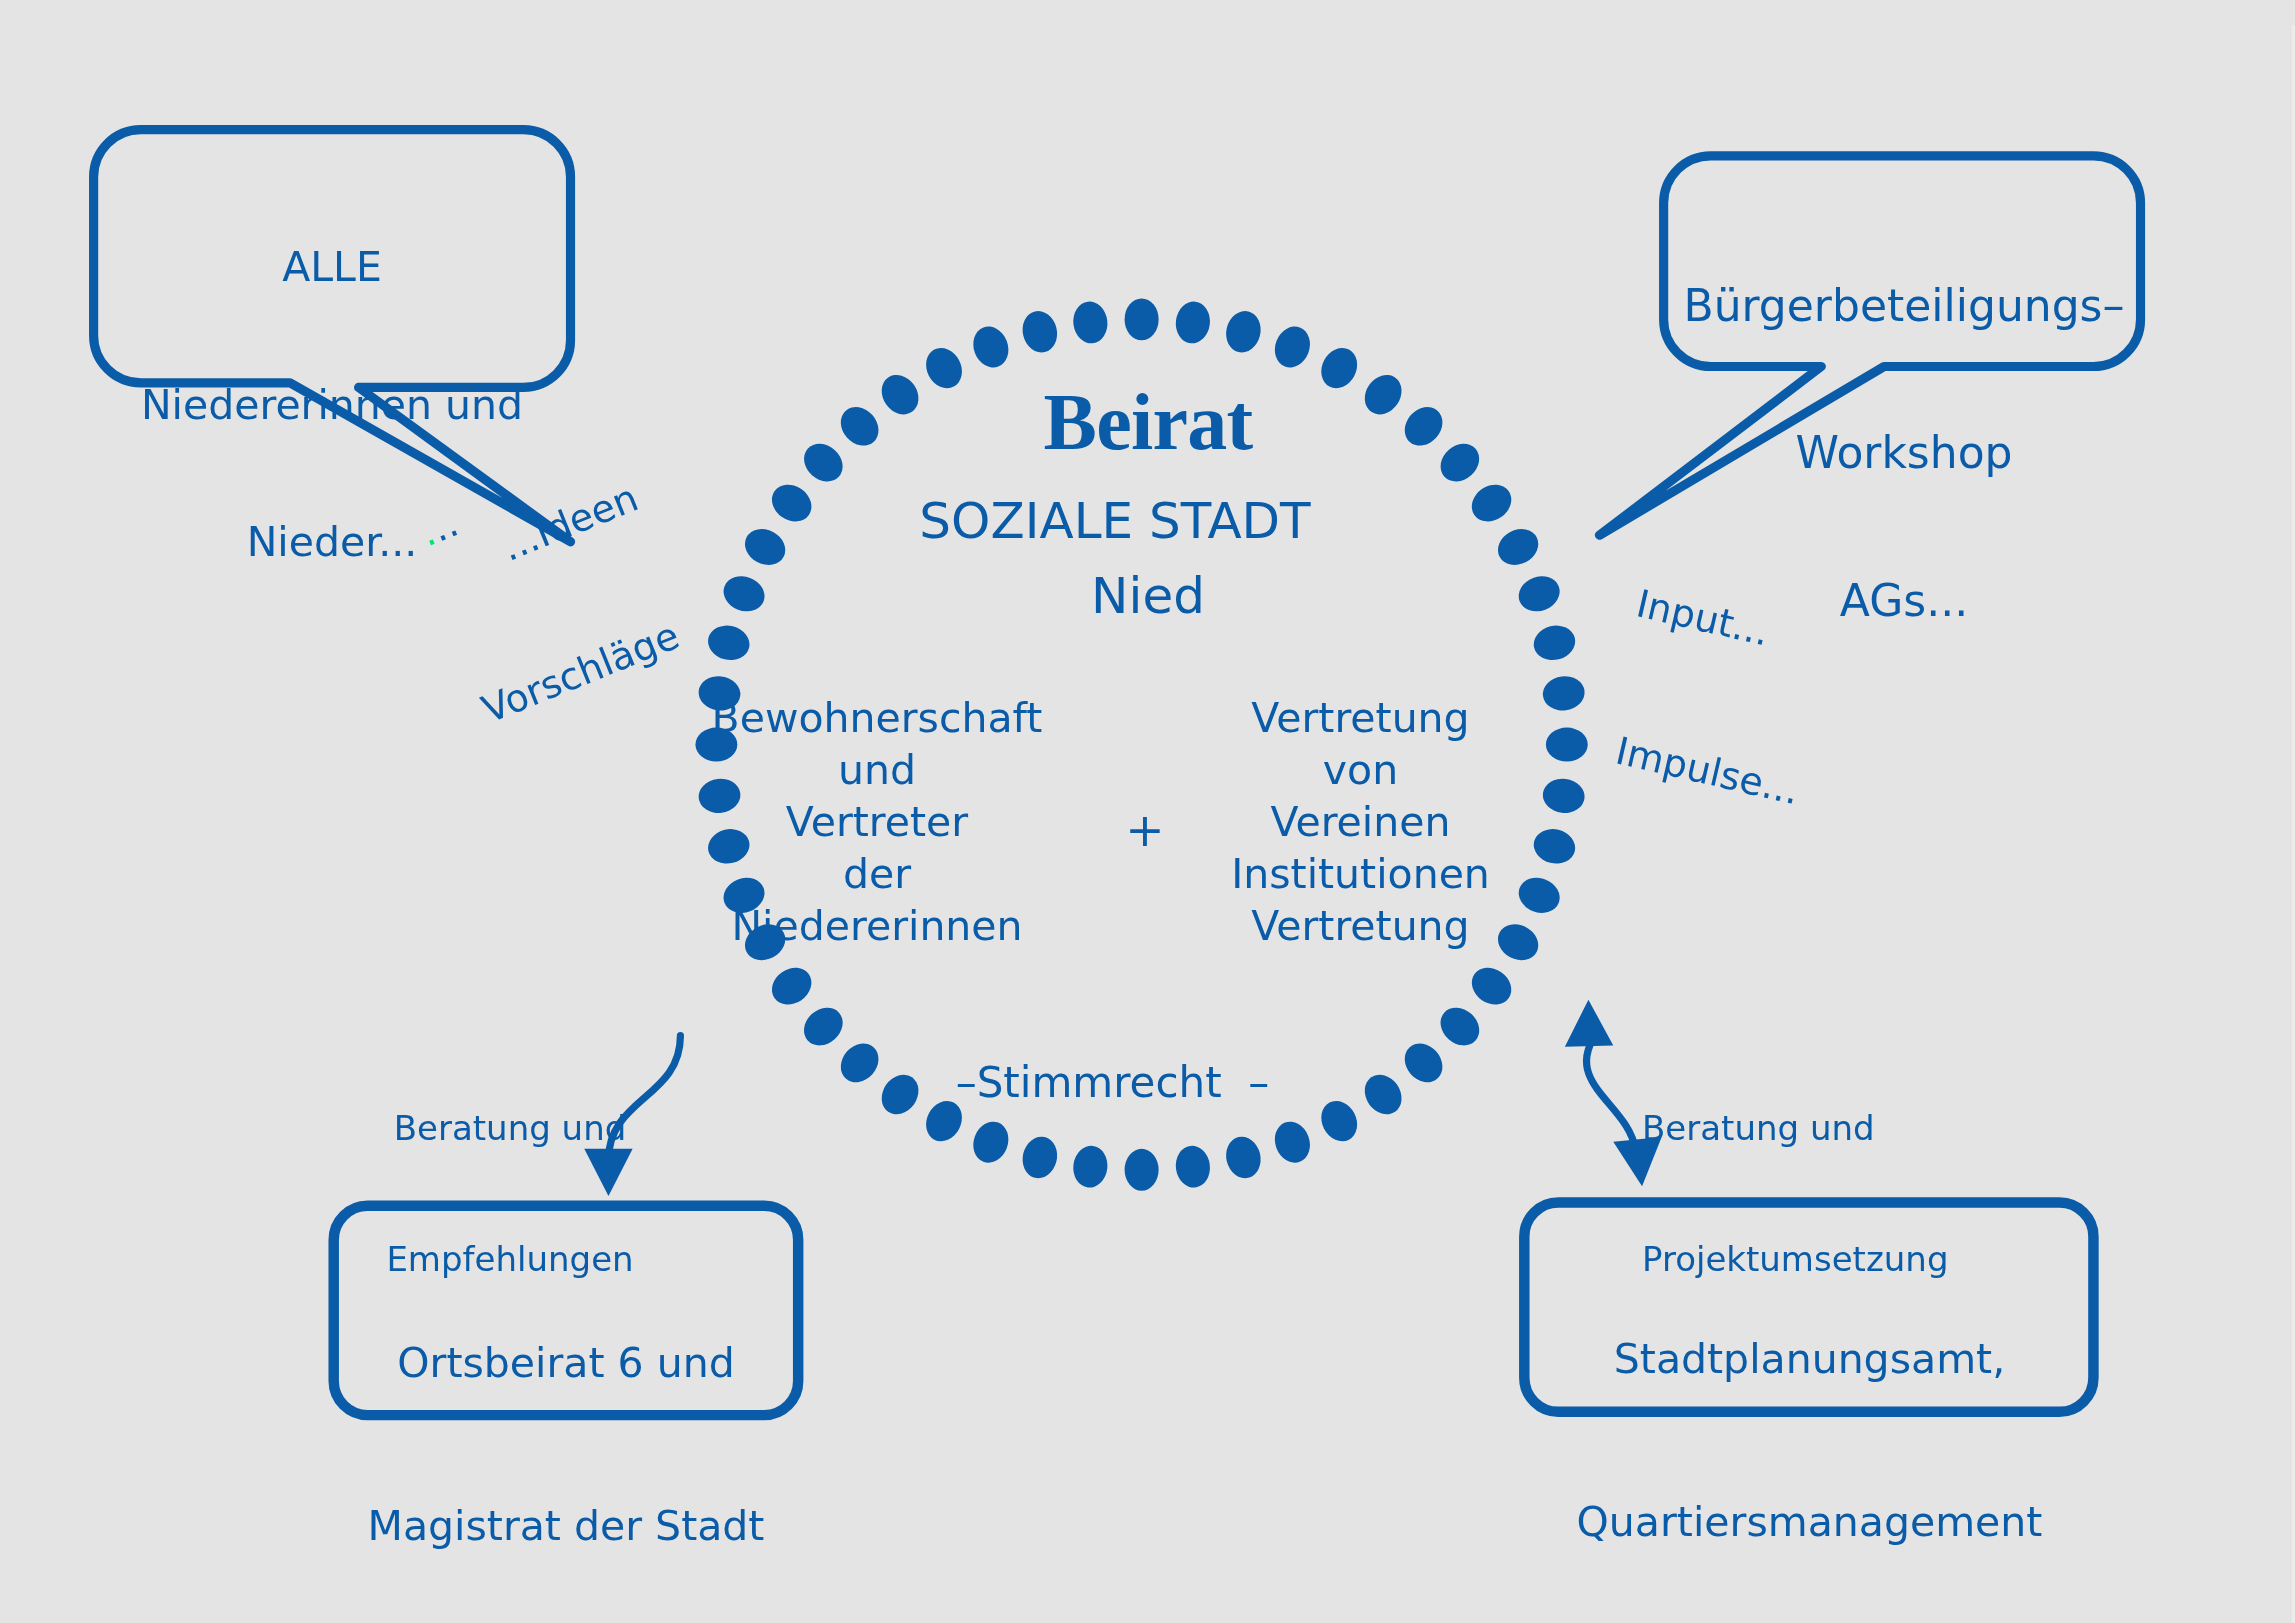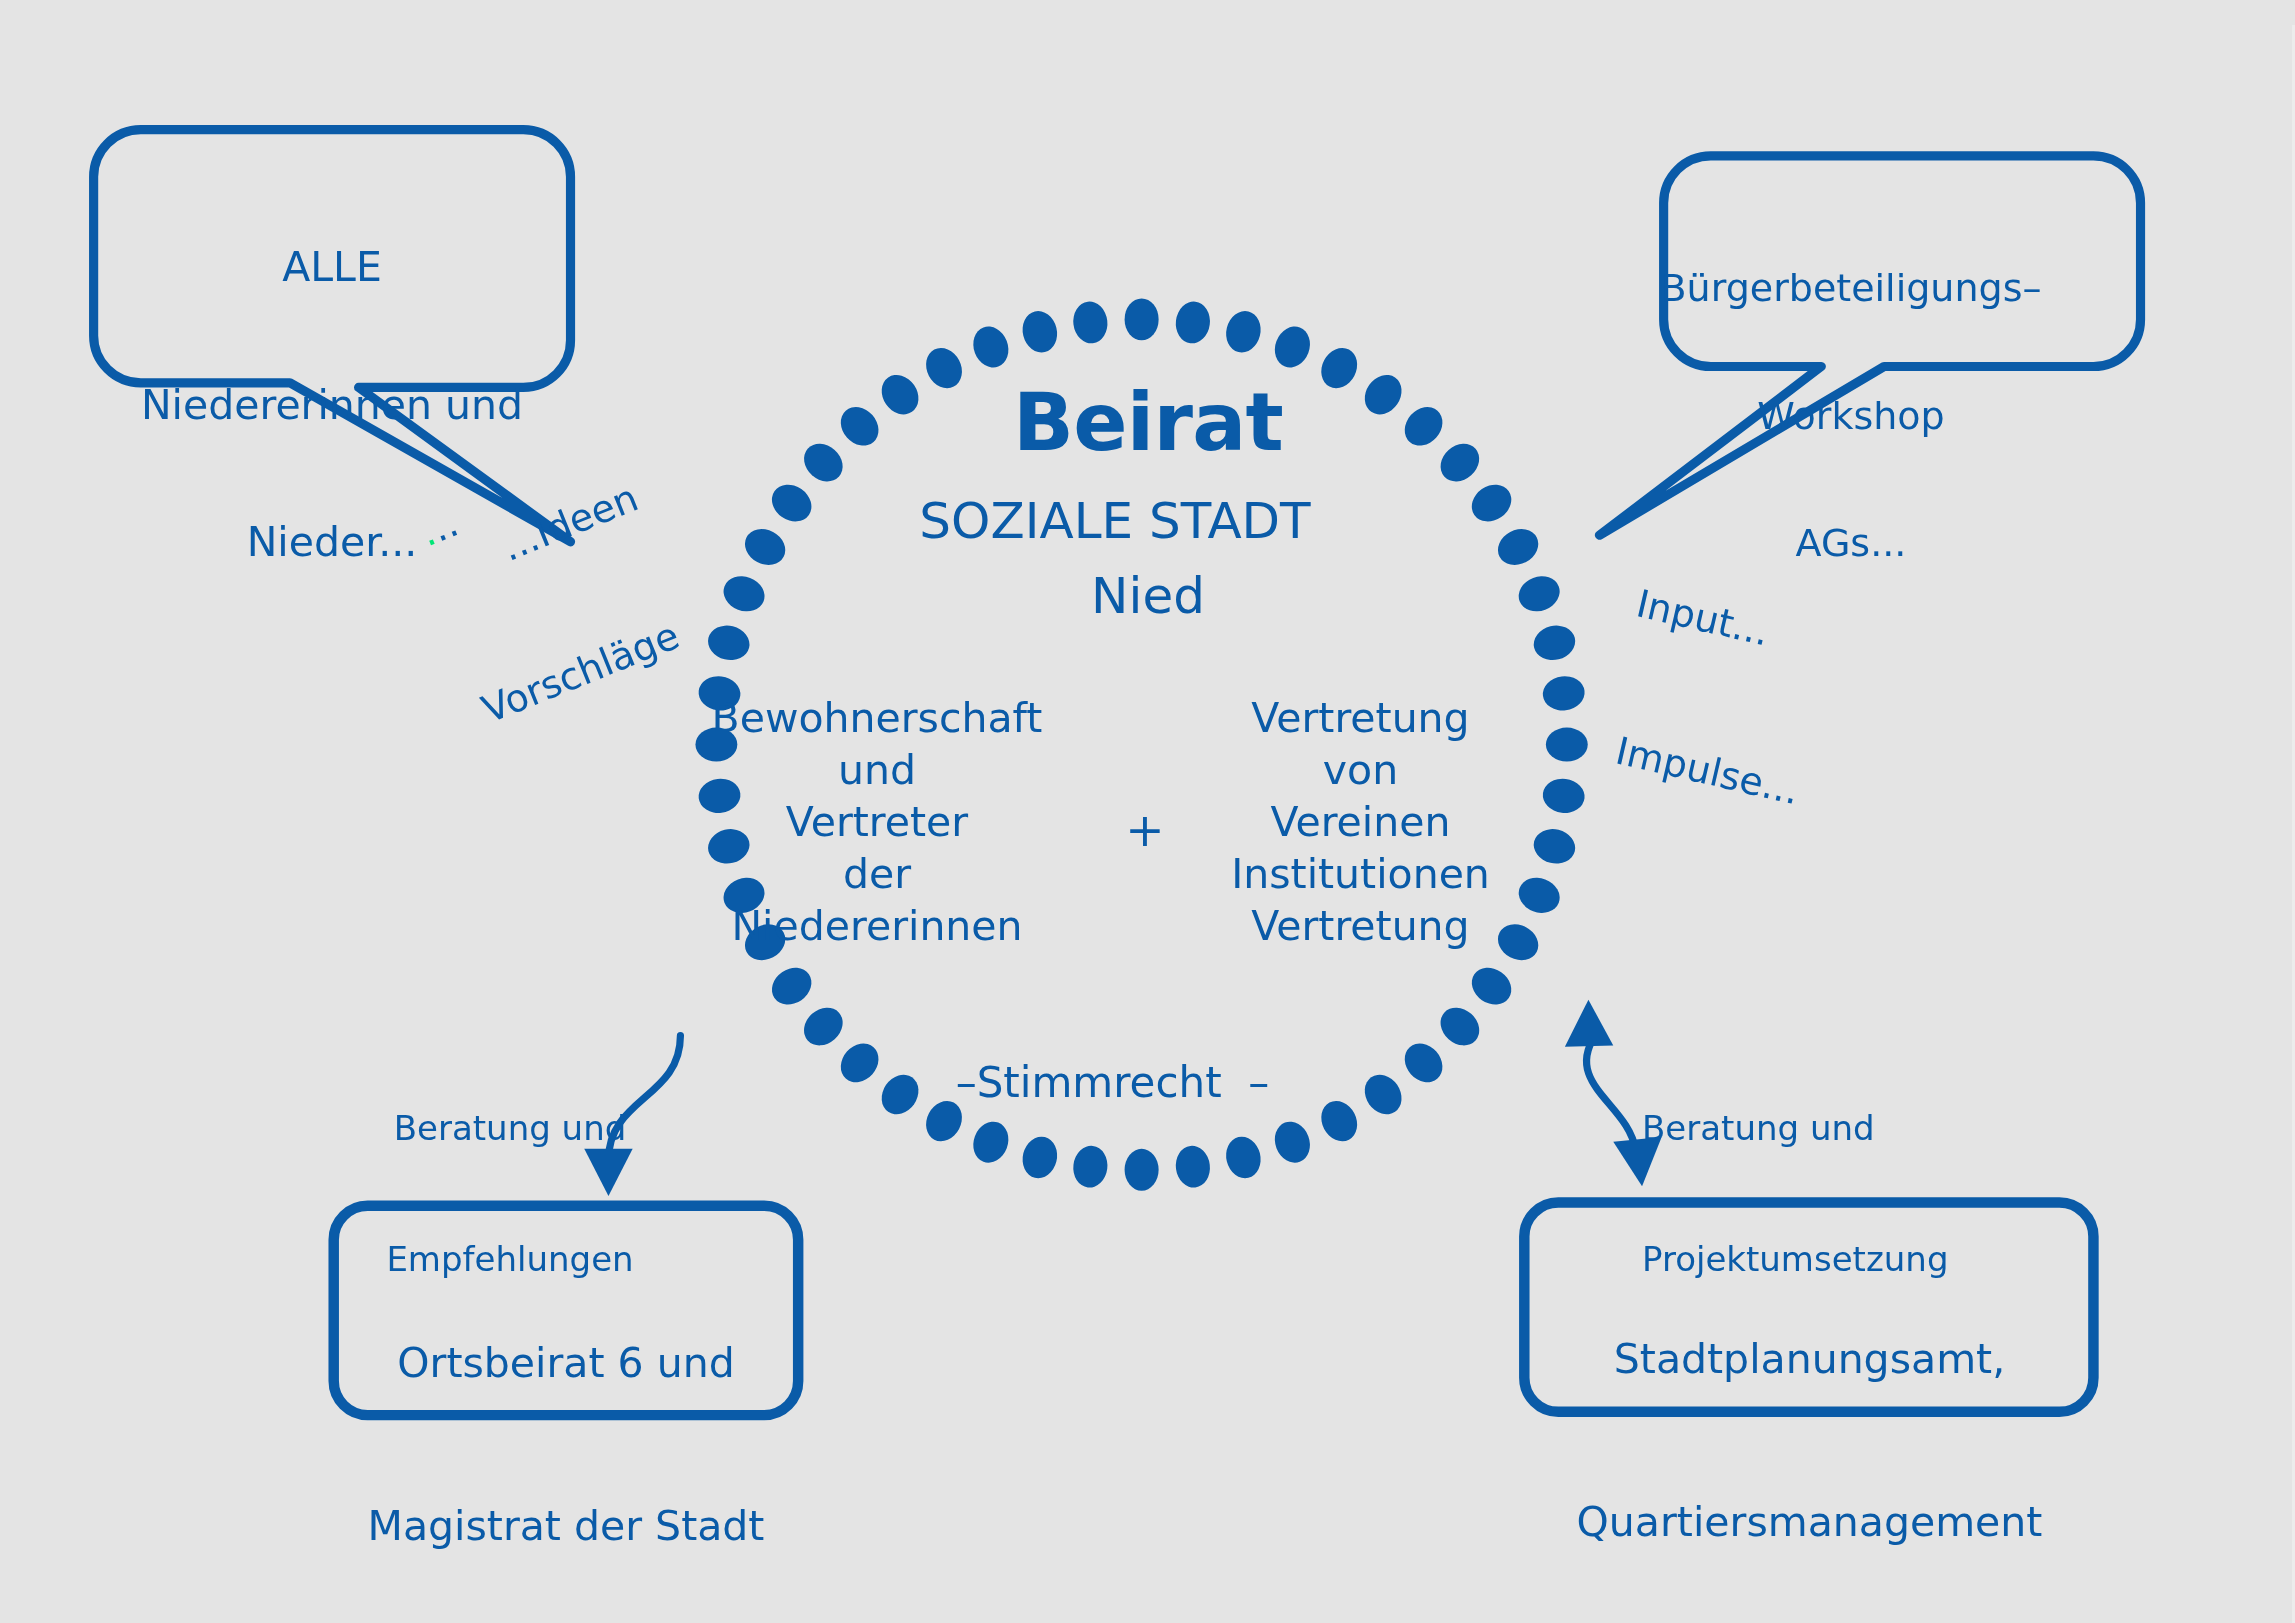--- a/index.html
+++ b/index.html
@@ -108,27 +108,27 @@
       <path d="M2510 1775 L2466 1707 L2540 1700 Z" fill="#0a5ba8"></path>
     </g>
   </svg>
 
   <div class="txt" style="left:95px;top:128px;width:474px;font-size:41px;">
     <div>ALLE</div>
     <div>Niedererinnen und</div>
     <div>Nieder...</div>
   </div>
 
-  <div class="txt" style="left:1612px;top:157px;width:478px;font-size:38px;">
+  <div class="txt" style="left:1665px;top:157px;width:478px;font-size:44px;">
     <div>Bürgerbeteiligungs–</div>
     <div>Workshop</div>
     <div>AGs...</div>
   </div>
 
-  <div class="txt" style="left:821px;top:353px;width:654px;font-size:80px;font-weight:bold;letter-spacing:-0.7px;">Beirat</div>
+  <div class="txt" style="left:821px;top:353px;width:654px;font-size:80px;font-weight:bold;letter-spacing:-0.7px;font-family:Liberation Serif, serif;">Beirat</div>
   <div class="txt" style="left:788px;top:468px;width:654px;font-size:50px;">SOZIALE STADT</div>
   <div class="txt" style="left:821px;top:543px;width:654px;font-size:50px;">Nied</div>
 
   <div class="txt" style="left:707px;top:667px;width:340px;font-size:41px;line-height:1.27;"><div>Bewohnerschaft</div><div>und</div><div>Vertreter</div><div>der</div><div>Niedererinnen</div></div>
   <div class="txt" style="left:1073px;top:779px;width:144px;font-size:47px;">+</div>
   <div class="txt" style="left:1197px;top:667px;width:327px;font-size:41px;line-height:1.27;text-align:center;"><div>Vertretung</div><div>von</div><div>Vereinen</div><div>Institutionen</div><div>Vertretung</div></div>
 
   <div class="txt" style="left:916px;top:1034px;width:393px;font-size:42px;">–Stimmrecht  –</div>
 
   <div style="position:absolute;left:353px;top:458px;transform:rotate(-22deg);transform-origin:0 0;

